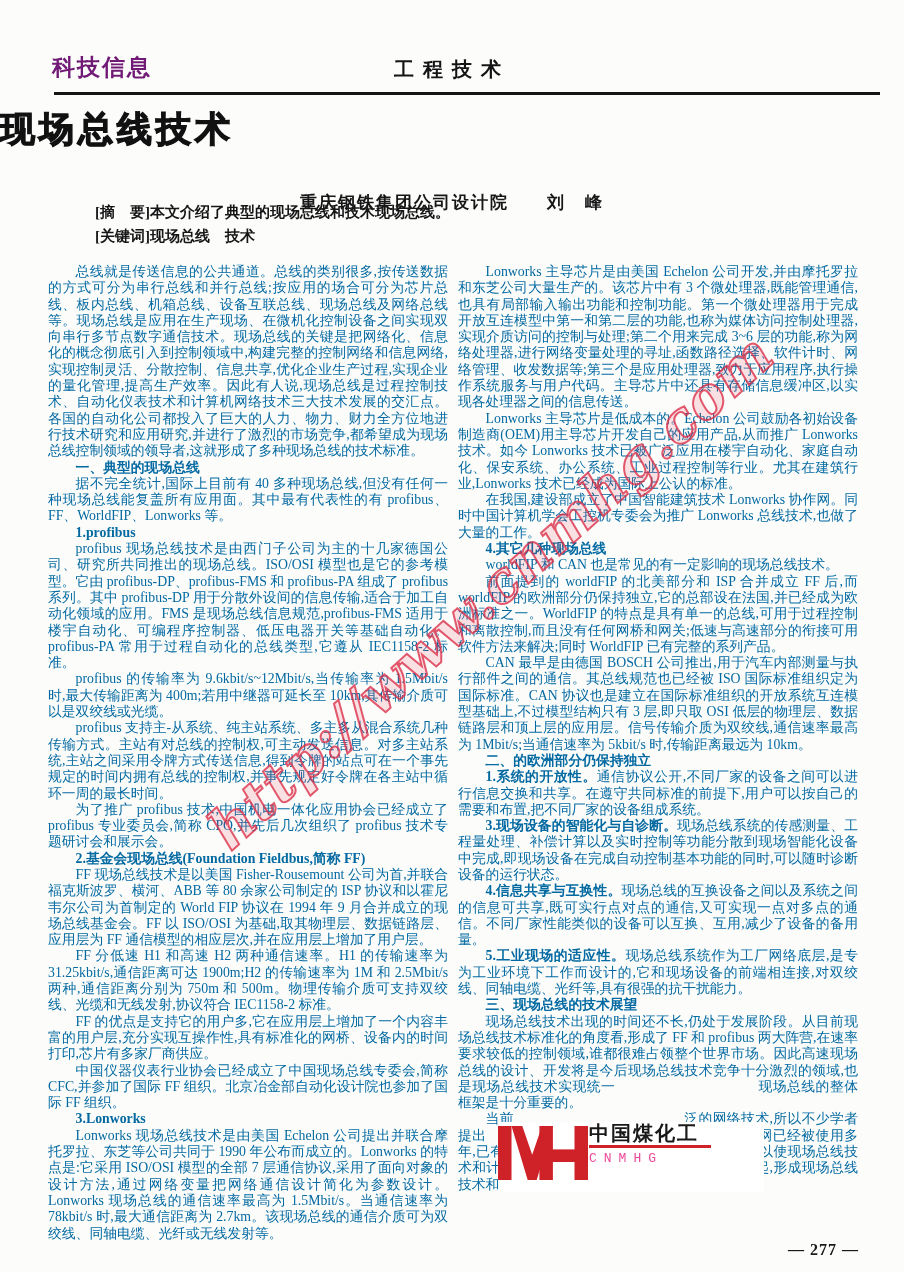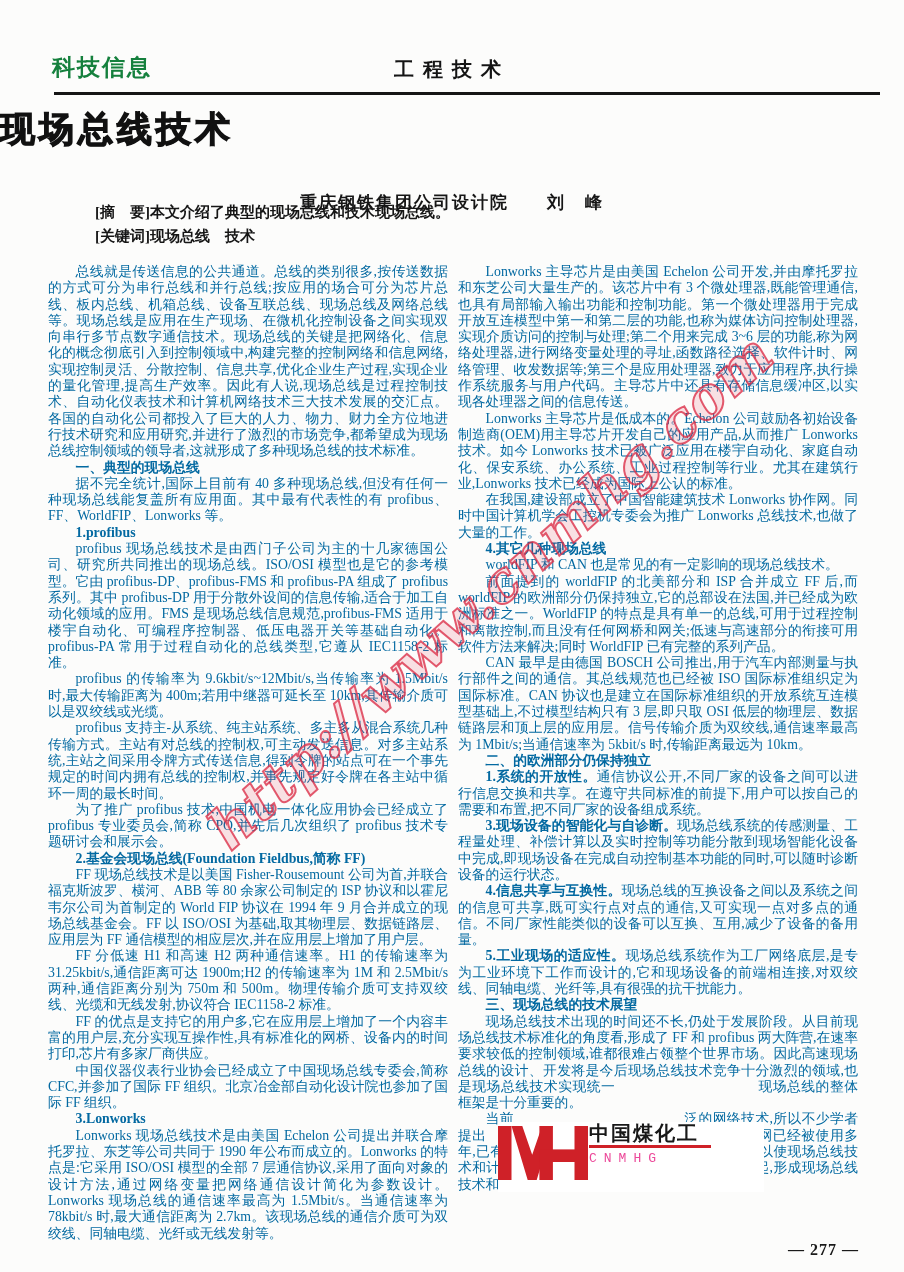--- a/index.html
+++ b/index.html
@@ -5,21 +5,21 @@
   html,body{margin:0;padding:0;background:#ffffff;}
   .page{
     position:relative;width:904px;height:1272px;margin:0 auto;
     background:#fcfcfb;color:#1a1a1a;overflow:hidden;
     font-family:"Liberation Serif","DejaVu Serif",serif;
   }
   
   .jname{
     position:absolute;left:52px;top:52px;
     font-family:Liberation Mono, monospace;
-    font-size:23px;font-weight:900;letter-spacing:2px;color:#15803d;
+    font-size:23px;font-weight:900;letter-spacing:2px;color:#701a75;
   }
   .jsection{
     position:absolute;left:0;right:0;top:56px;text-align:center;
     font-size:20px;font-weight:700;letter-spacing:9px;color:#141414;
   }
   .rule{position:absolute;left:54px;width:826px;top:92px;height:3px;background:#151515;}
   .title{
     position:absolute;left:0;right:0;top:106px;
     font-family:"Liberation Sans","DejaVu Sans",sans-serif;
     font-size:35px;font-weight:900;letter-spacing:4px;color:#111;

